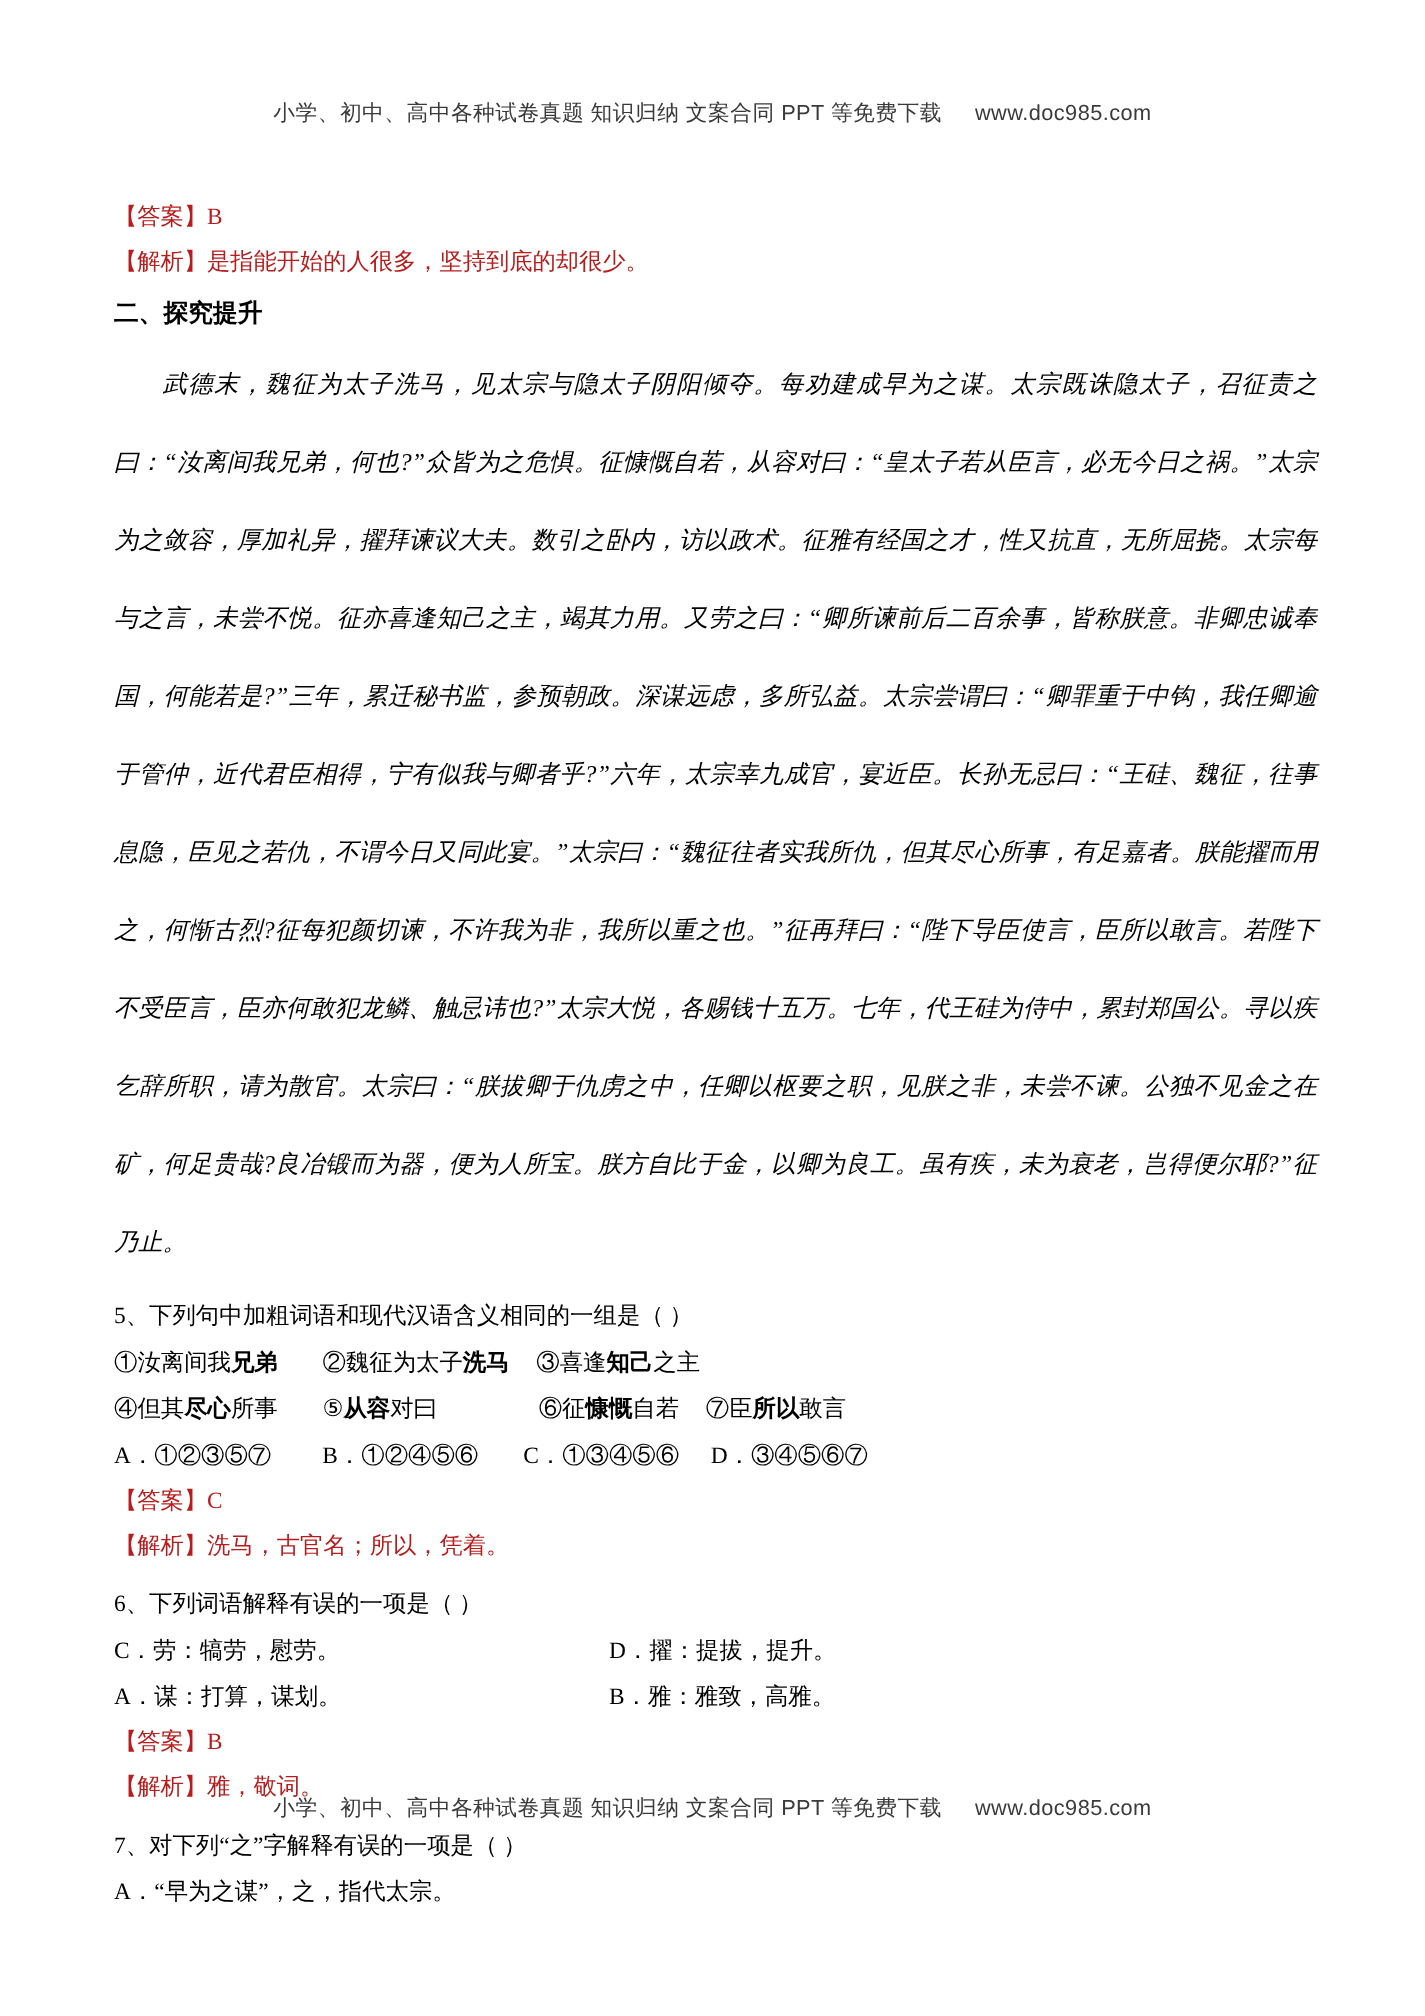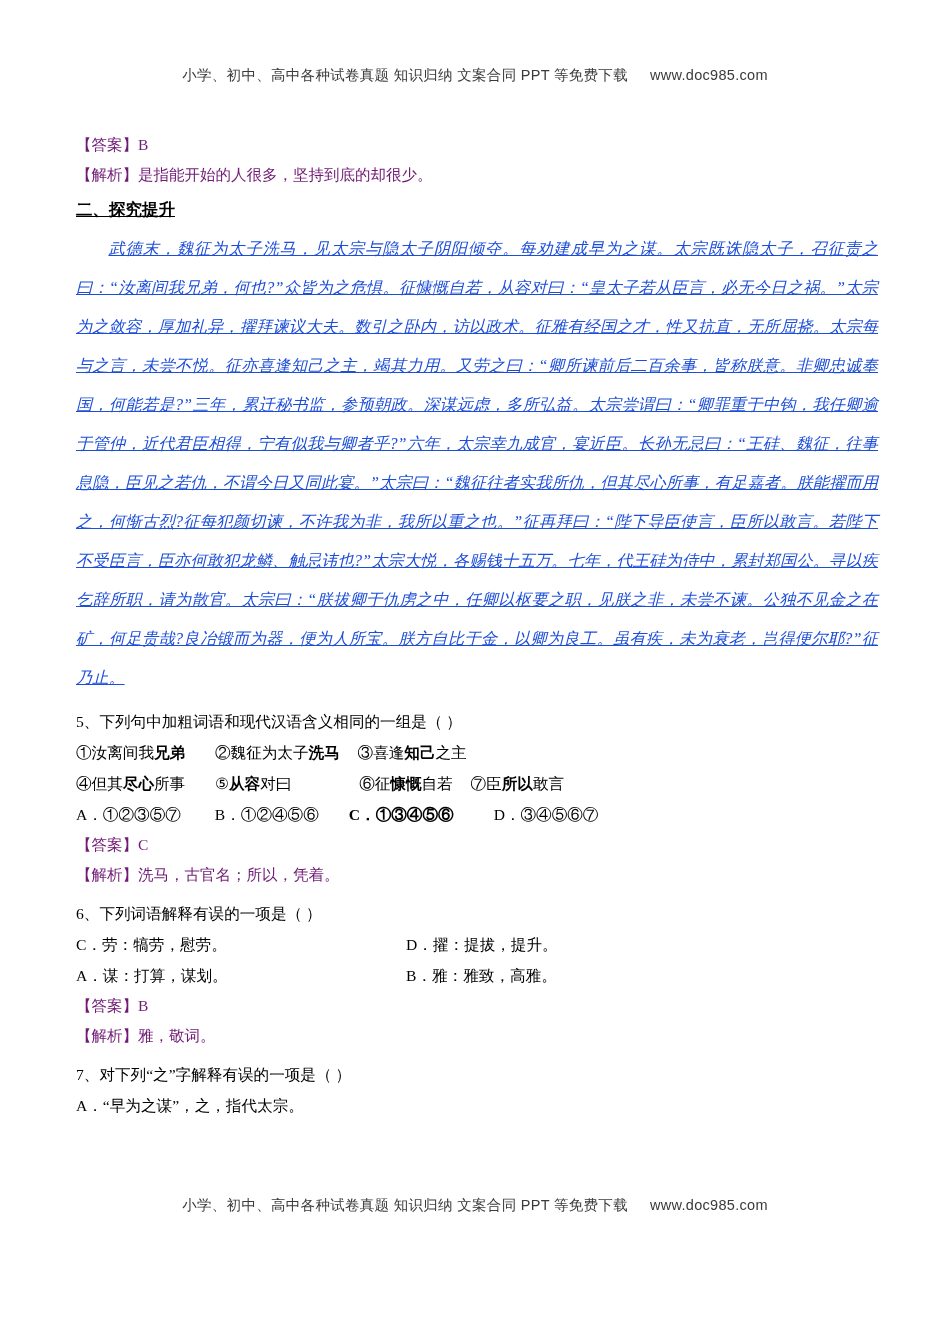--- a/index.html
+++ b/index.html
@@ -44,54 +44,52 @@
   
   .content {
     position: absolute;
     left: 76px;
     top: 130px;
     width: 802px;
   }
 
   
   .redline {
-    color: #701a75;
+    color: #b91c1c;
     font-size: 15.5px;
     line-height: 30px;
     font-family: "Liberation Serif", "DejaVu Serif", serif;
     white-space: nowrap;
   }
   .redline .tag { font-weight: normal; }
   .redline .val {
     font-family: "Liberation Serif", "DejaVu Serif", serif;
   }
 
   
   .section-heading {
     font-family: "Liberation Sans", "DejaVu Sans", sans-serif;
     font-weight: bold;
     font-size: 16.5px;
     line-height: 30px;
     margin-top: 4px;
     color: #000;
-    text-decoration: underline;
   }
 
   
   .passage {
     font-family: "Liberation Serif", "DejaVu Serif", serif;
     font-size: 16.2px;
-    line-height: 39px;
+    line-height: 52px;
     text-align: justify;
     text-justify: inter-character;
     text-indent: 2em;
     margin-top: 6px;
-    color: #1d4ed8;
+    color: #000000;
     font-style: italic;
-    text-decoration: underline;
   }
 
   
   .question {
     font-size: 15.6px;
     line-height: 31px;
     margin-top: 8px;
     white-space: nowrap;
   }
   .qitems {
@@ -103,21 +101,21 @@
   .opt-row {
     font-size: 15.6px;
     line-height: 31px;
     white-space: nowrap;
   }
   .opt-col {
     display: inline-block;
   }
   .sp-a { margin-right: 34px; }
   .sp-b { margin-right: 30px; }
-  .sp-c { margin-right: 40px; font-weight: bold; }
+  .sp-c { margin-right: 21px; }
 
   .two-col {
     display: block;
     font-size: 15.6px;
     line-height: 31px;
   }
   .two-col .c1 { display: inline-block; width: 330px; }
   .two-col .c2 { display: inline-block; }
 </style>
 </head>

